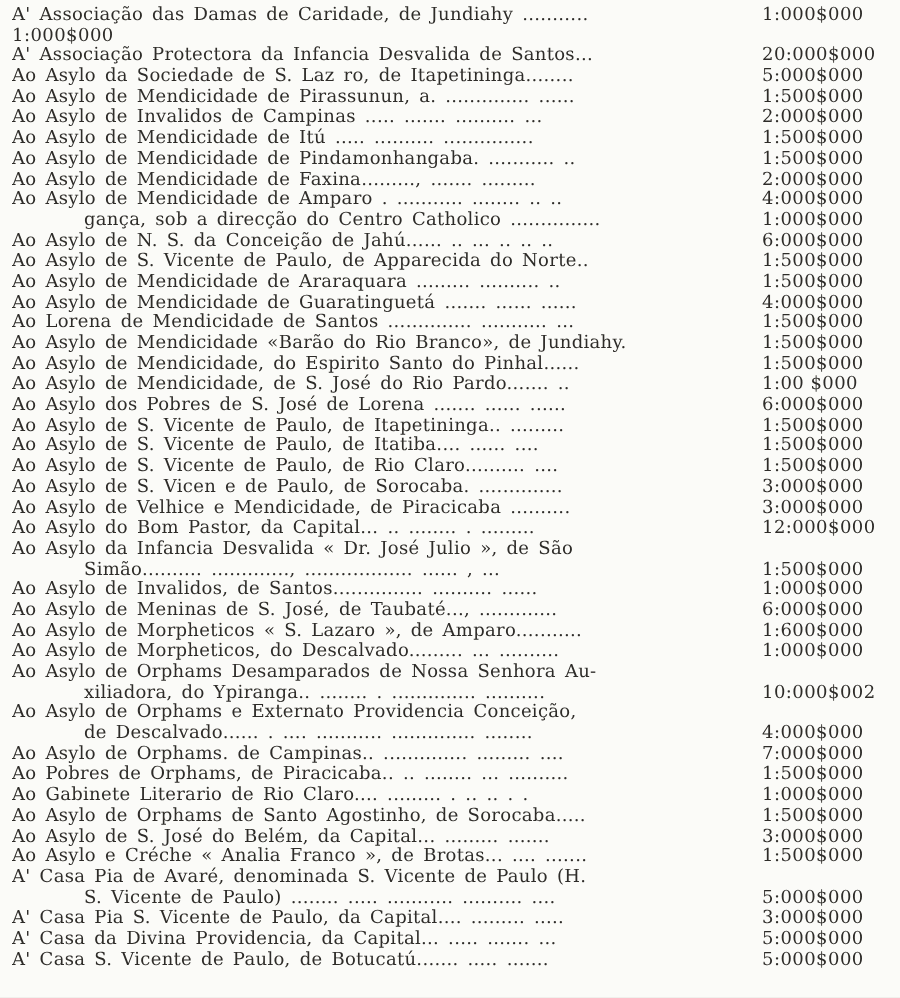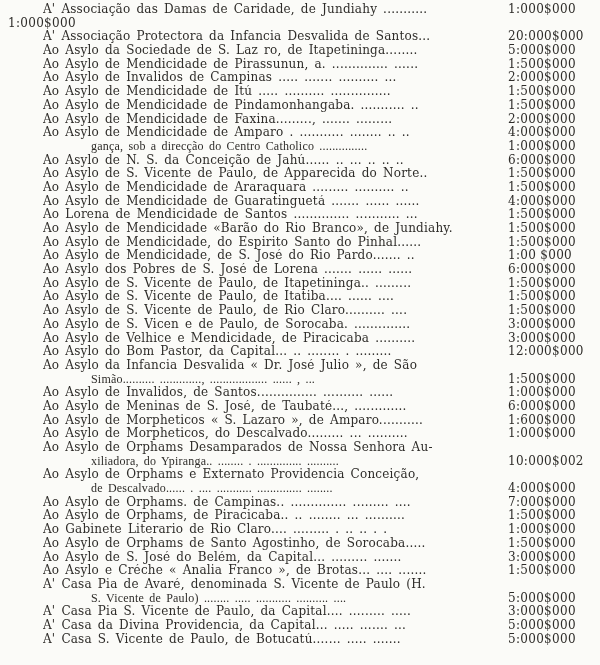--- a/index.html
+++ b/index.html
@@ -30,25 +30,23 @@
     height: 13.7px;
     line-height: 13.7px;
     white-space: pre;
   }
   .desc {
     flex: 1 1 auto;
     overflow: hidden;
     white-space: pre;
     letter-spacing: 0.2px;
     word-spacing: 2px;
-    margin-left: 35px;
   }
   .row.indent .desc {
     padding-left: 48px;
-    font-family: Liberation Serif, serif;
   }
   .amt {
     flex: 0 0 auto;
     width: 88px;
     text-align: left;
     letter-spacing: 0.3px;
   }
 </style>
 </head>
 <body>
@@ -234,21 +232,21 @@
     <span class="desc">de Descalvado...... . .... ........... .............. ........</span>
     <span class="amt">4:000$000</span>
   </div>
 
   <div class="row">
     <span class="desc">Ao Asylo de Orphams. de Campinas.. .............. ......... ....</span>
     <span class="amt">7:000$000</span>
   </div>
 
   <div class="row">
-    <span class="desc">Ao Asylo de Orphams, de Piracicaba.. .. ........ ... ..........</span>
+    <span class="desc">Ao Pobres de Orphams, de Piracicaba.. .. ........ ... ..........</span>
     <span class="amt">1:500$000</span>
   </div>
 
   <div class="row">
     <span class="desc">Ao Gabinete Literario de Rio Claro.... ......... . .. .. . .</span>
     <span class="amt">1:000$000</span>
   </div>
 
   <div class="row">
     <span class="desc">Ao Asylo de Orphams de Santo Agostinho, de Sorocaba.....</span>

